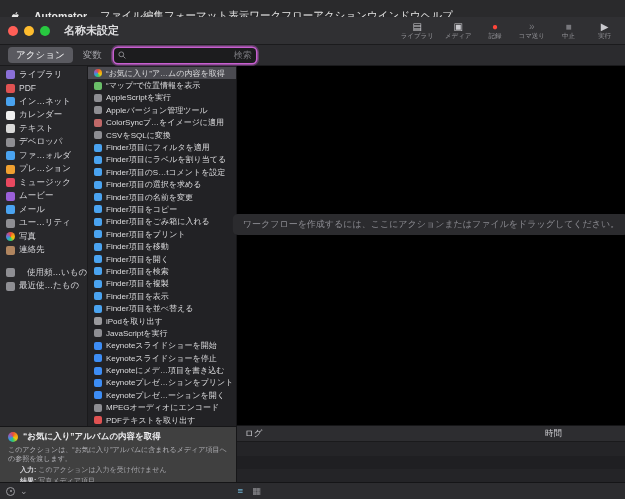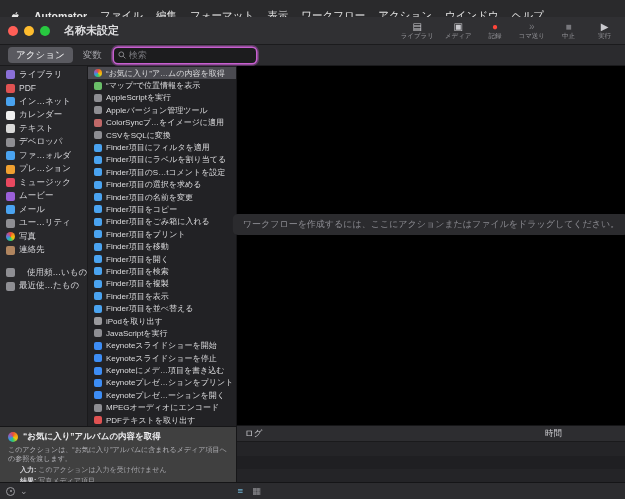--- a/index.html
+++ b/index.html
@@ -21,21 +21,21 @@
   .tb-buttons{margin-left:auto;display:flex;gap:11px;align-items:flex-end;}
   .tb-btn{display:flex;flex-direction:column;align-items:center;min-width:25px;cursor:default;}
   .tb-btn .glyph{font-size:10px;line-height:11px;}
   .tb-btn .lbl{font-size:6.5px;color:#98989d;white-space:nowrap;}
 
   
   .filterbar{height:21px;background:#2b2b2e;display:flex;align-items:center;padding:0 8px;border-bottom:1px solid #1a1a1c;flex:none;}
   .seg{background:#5a5a60;color:#f2f2f2;font-size:9.5px;padding:1.5px 8px;border-radius:4px;white-space:nowrap;}
   .var-btn{color:#a2a2a7;font-size:9.5px;margin-left:10px;white-space:nowrap;}
   .searchbox{margin-left:12px;width:142px;height:15px;background:#1c1c1e;border-radius:4px;display:flex;align-items:center;padding:0 4px;gap:3px;box-shadow:0 0 0 1.5px #c75fd0,0 0 0 3px rgba(199,95,208,.35);}
-  .searchbox input{flex:1;background:transparent;border:none;outline:none;color:#e8e8e8;font-size:9px;min-width:0;}
+  .searchbox input{flex:1;background:transparent;border:none;outline:none;color:#e8e8e8;font-size:9px;min-width:0;text-align:right;}
   .searchbox input::placeholder{color:#76767b;}
 
   
   .content{flex:1;display:flex;min-height:0;}
   .left-pane{width:237px;display:flex;flex-direction:column;border-right:1px solid #161618;flex:none;}
   .columns{flex:1;display:flex;min-height:0;}
   .sidebar{width:88px;background:#28282b;border-right:1px solid #1a1a1c;padding-top:2px;overflow:hidden;flex:none;}
   .side-item{height:13.5px;display:flex;align-items:center;gap:4px;padding:0 3px 0 6px;color:#d6d6da;font-size:8.5px;white-space:nowrap;overflow:hidden;}
   .side-item .ico{width:9px;height:9px;border-radius:2px;flex:none;}
   .group-gap{margin-top:9px;gap:12px;}
@@ -82,21 +82,21 @@
 
 <div class="screen">
 
   <div class="menubar">
     <span class="apple">
       <svg viewBox="0 0 16 16" width="11" height="11">
           <path d="M11.6 8.6c0-1.6 1.3-2.4 1.4-2.4-.8-1.1-2-1.3-2.4-1.3-1-.1-2 .6-2.5.6-.5 0-1.3-.6-2.2-.6-1.1 0-2.2.7-2.8 1.7-1.2 2-.3 5 .9 6.6.6.8 1.2 1.7 2.1 1.7.9 0 1.2-.5 2.2-.5 1 0 1.3.5 2.2.5.9 0 1.5-.8 2.1-1.6.7-.9.9-1.8.9-1.9-.1 0-1.9-.7-1.9-2.8zM9.9 3.8c.5-.6.8-1.4.7-2.2-.7 0-1.5.5-2 1.1-.4.5-.8 1.3-.7 2.1.8.1 1.5-.4 2-1z" fill="#e8e8e8"></path>
         </svg>
     </span>
     <span class="app menu-item">Automator</span>
-    <span style="display:flex;gap:13px;justify-content:space-between;">
+    <span style="display:flex;justify-content:space-between;">
 
     <span class="menu-item">ファイル</span>
         <span class="menu-item">編集</span>
         <span class="menu-item">フォーマット</span>
         <span class="menu-item">表示</span>
         <span class="menu-item">ワークフロー</span>
         <span class="menu-item">アクション</span>
         <span class="menu-item">ウインドウ</span>
         <span class="menu-item">ヘルプ</span>
       </span>

